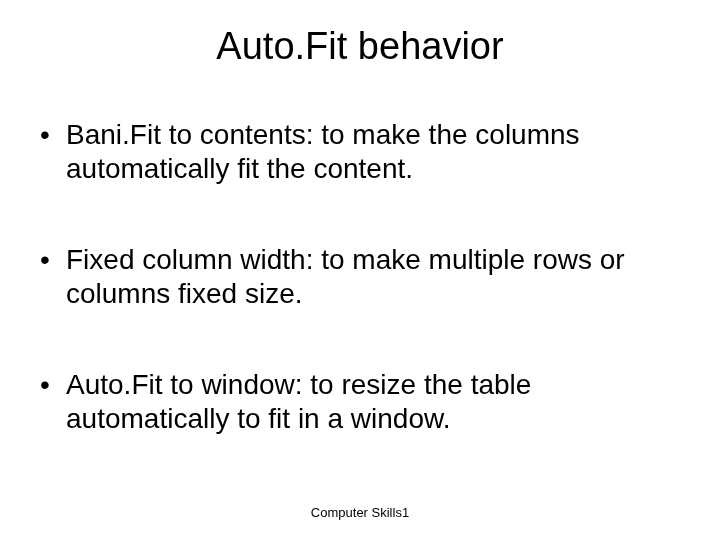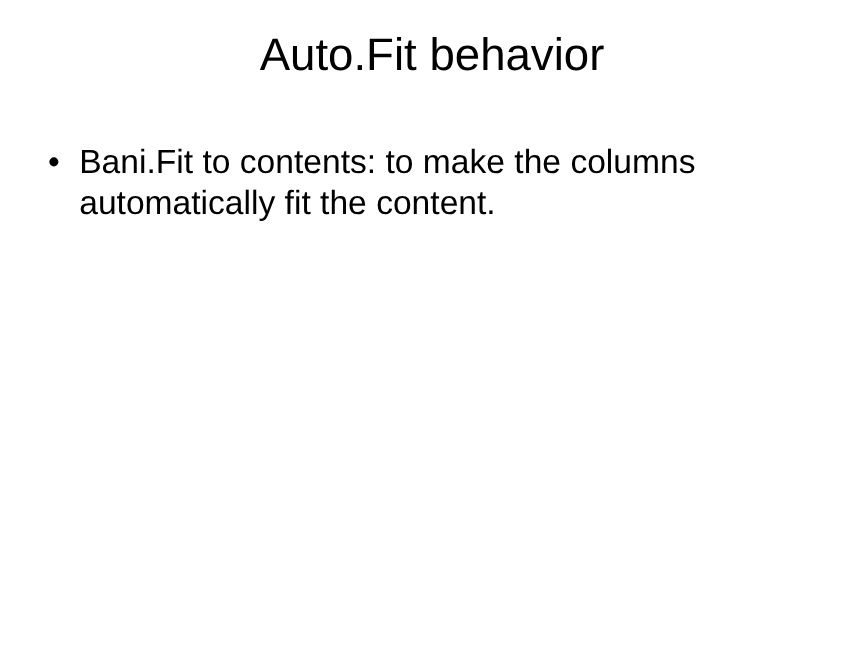--- a/index.html
+++ b/index.html
@@ -61,16 +61,19 @@
       padding-left: 80px;
     }
   </style>
 </head>
 <body>
 
 <div class="slide">
   <h1 class="title">Auto.Fit behavior</h1>
   <ul class="bullet-list">
     <li class="bullet-item">Bani.Fit to contents: to make the columns automatically fit the content.</li>
+    <li class="bullet-item">Fixed column width: to make multiple rows or columns fixed size.</li>
+    <li class="bullet-item">Auto.Fit to window: to resize the table automatically to fit in a window.</li>
   </ul>
   <div class="footer">
+    <div class="footer-line1">Computer Skills1</div>
   </div>
 </div>
 
 </body></html>

